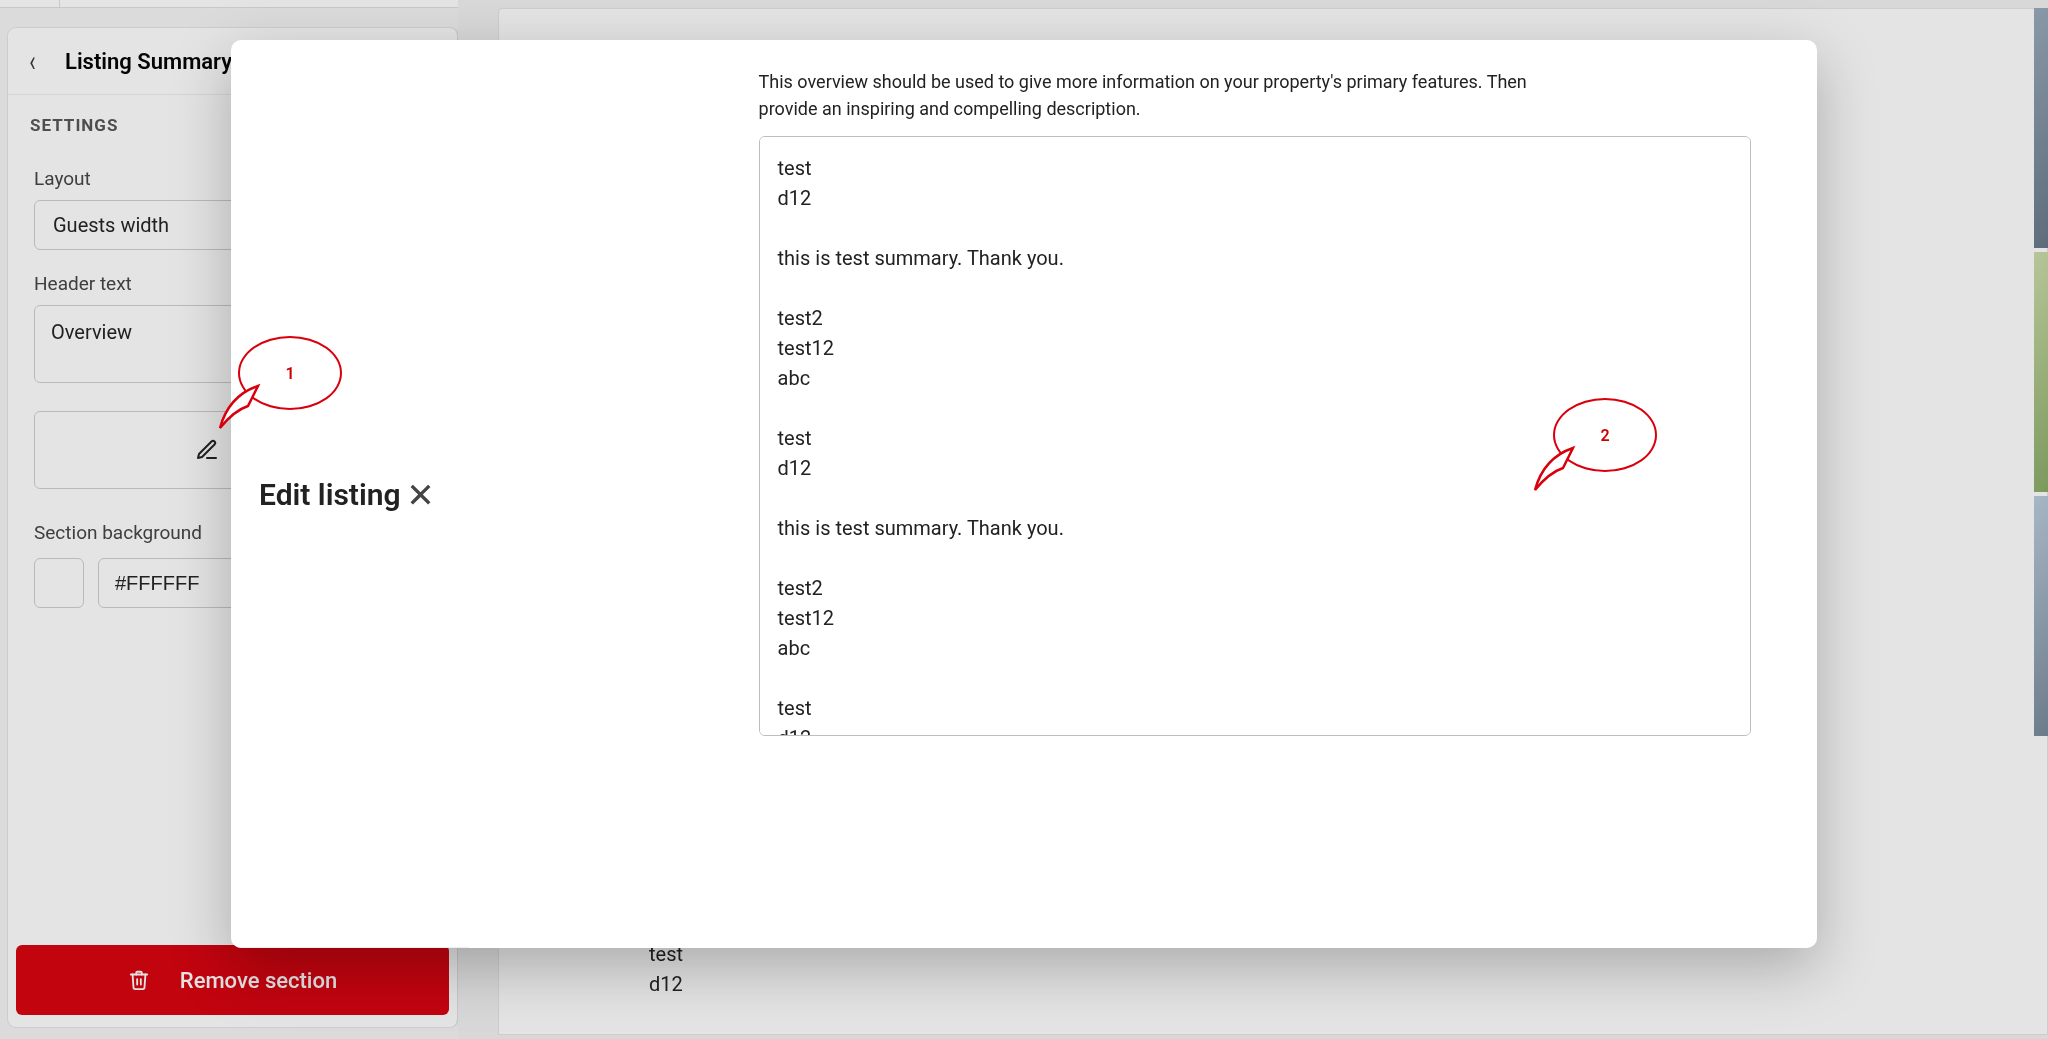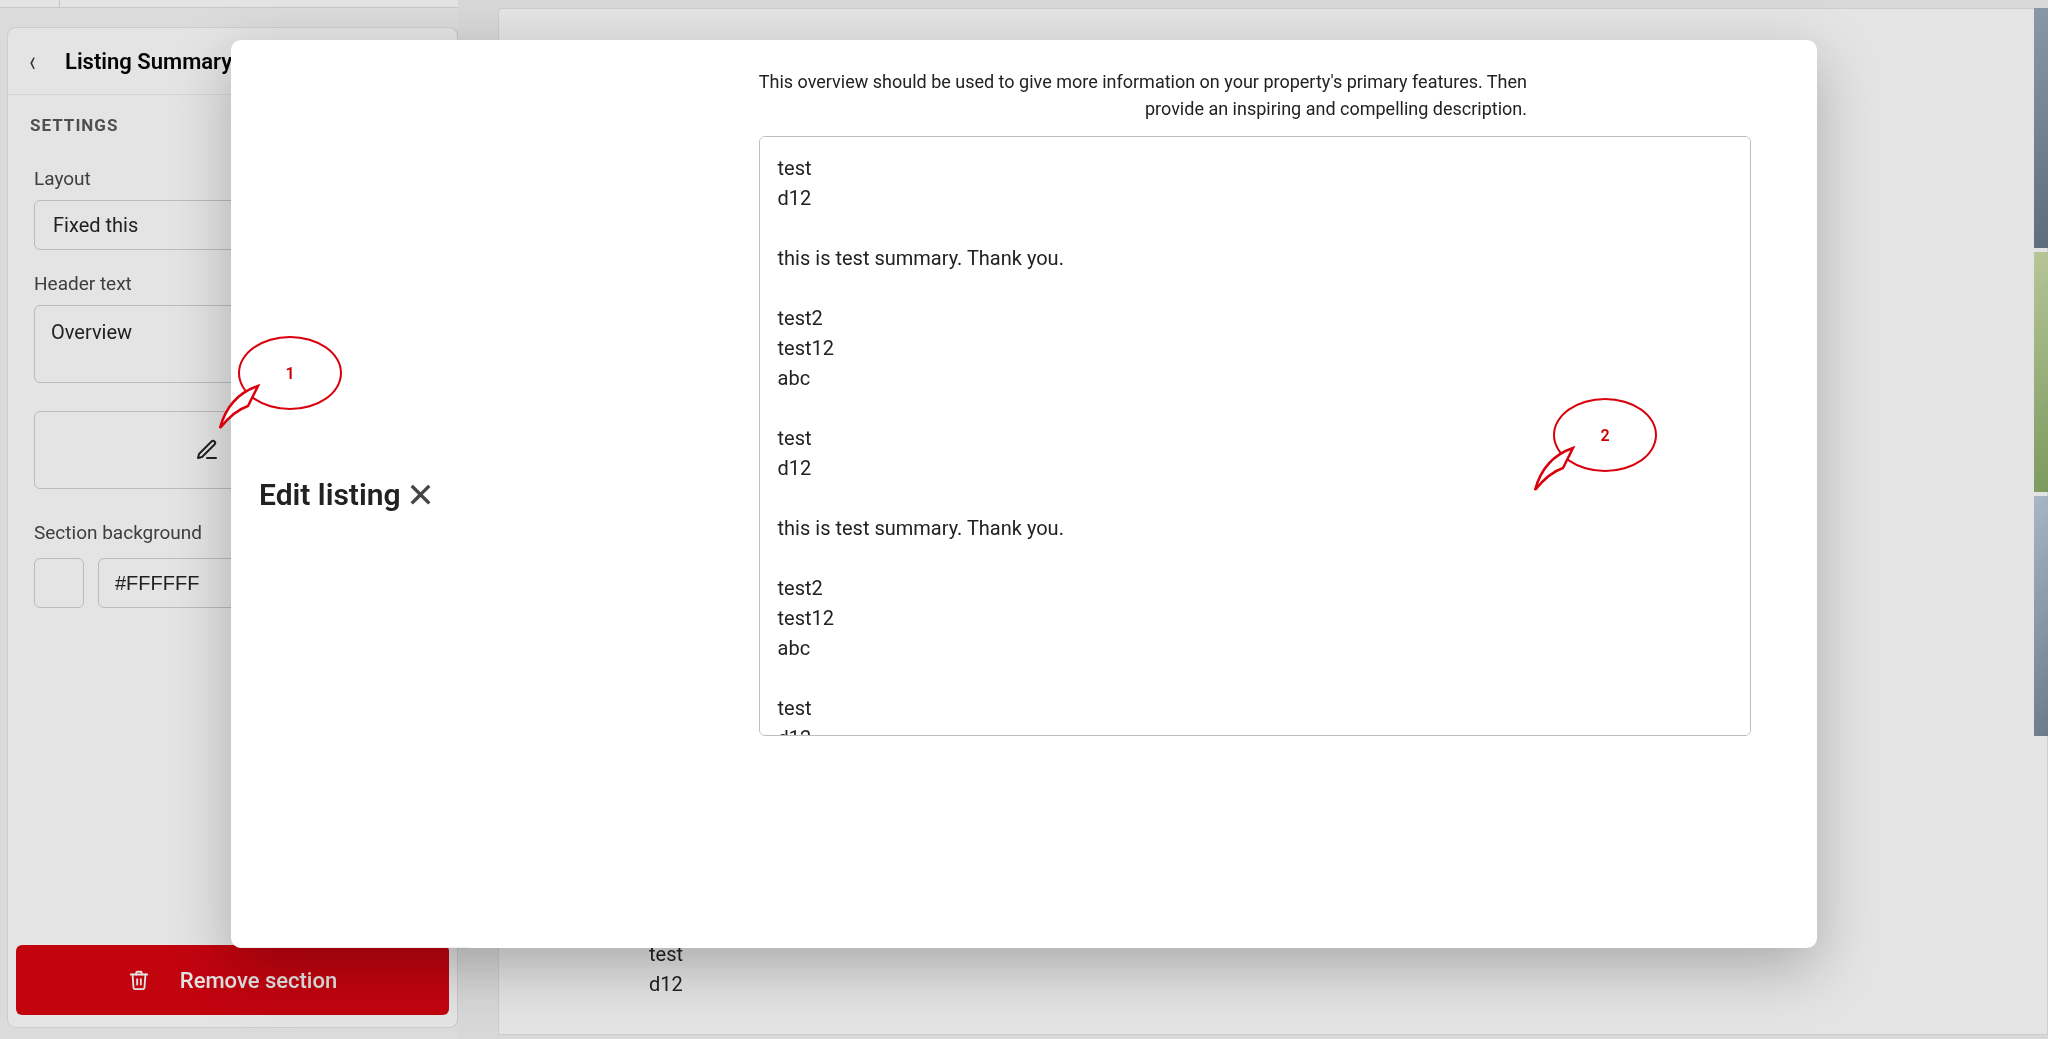--- a/index.html
+++ b/index.html
@@ -168,21 +168,21 @@
     flex: 1; overflow: auto;
     padding: 24px 290px 24px 290px; 
   }
   .intro {
     font-size: 18px; line-height: 1.55; color: #222; margin-bottom: 26px;
   }
   .ov-title {
     font-size: 19px; font-weight: 700; color: #222;
   }
   .ov-desc {
-    font-size: 18px; line-height: 1.5; color: #222; margin-top: 4px; margin-bottom: 14px; text-align: right;
+    font-size: 18px; line-height: 1.5; color: #222; margin-top: 4px; margin-bottom: 14px;
   }
   .big-text {
     width: 992px;   
     height: 600px;
     border: 1px solid #bdbdbd;
     border-radius: 6px;
     padding: 16px 18px;
     font-size: 20px; line-height: 1.5; color: #222;
     font-family: inherit;
     resize: none;
@@ -243,21 +243,21 @@
       <span class="chev">‹</span>
       <span class="title">Listing Summary</span>
     </div>
 
     <div class="settings-label">SETTINGS</div>
 
     <div class="settings-body">
 
       <div class="field-label">Layout</div>
       <div class="select">
-        <span>Fixed this</span>
+        <span>Guests width</span>
         <span class="caret">▾</span>
       </div>
 
       <div class="field-label">Header text</div>
       <textarea class="text-input" style="">Overview</textarea>
 
       <div class="edit-btn">
         <svg viewBox="0 0 24 24" fill="none" stroke="#222" stroke-width="2" stroke-linecap="round" stroke-linejoin="round">
             <path d="M12 20h9"></path>
             <path d="M16.5 3.5a2.12 2.12 0 0 1 3 3L7 19l-4 1 1-4 12.5-12.5z"></path>

